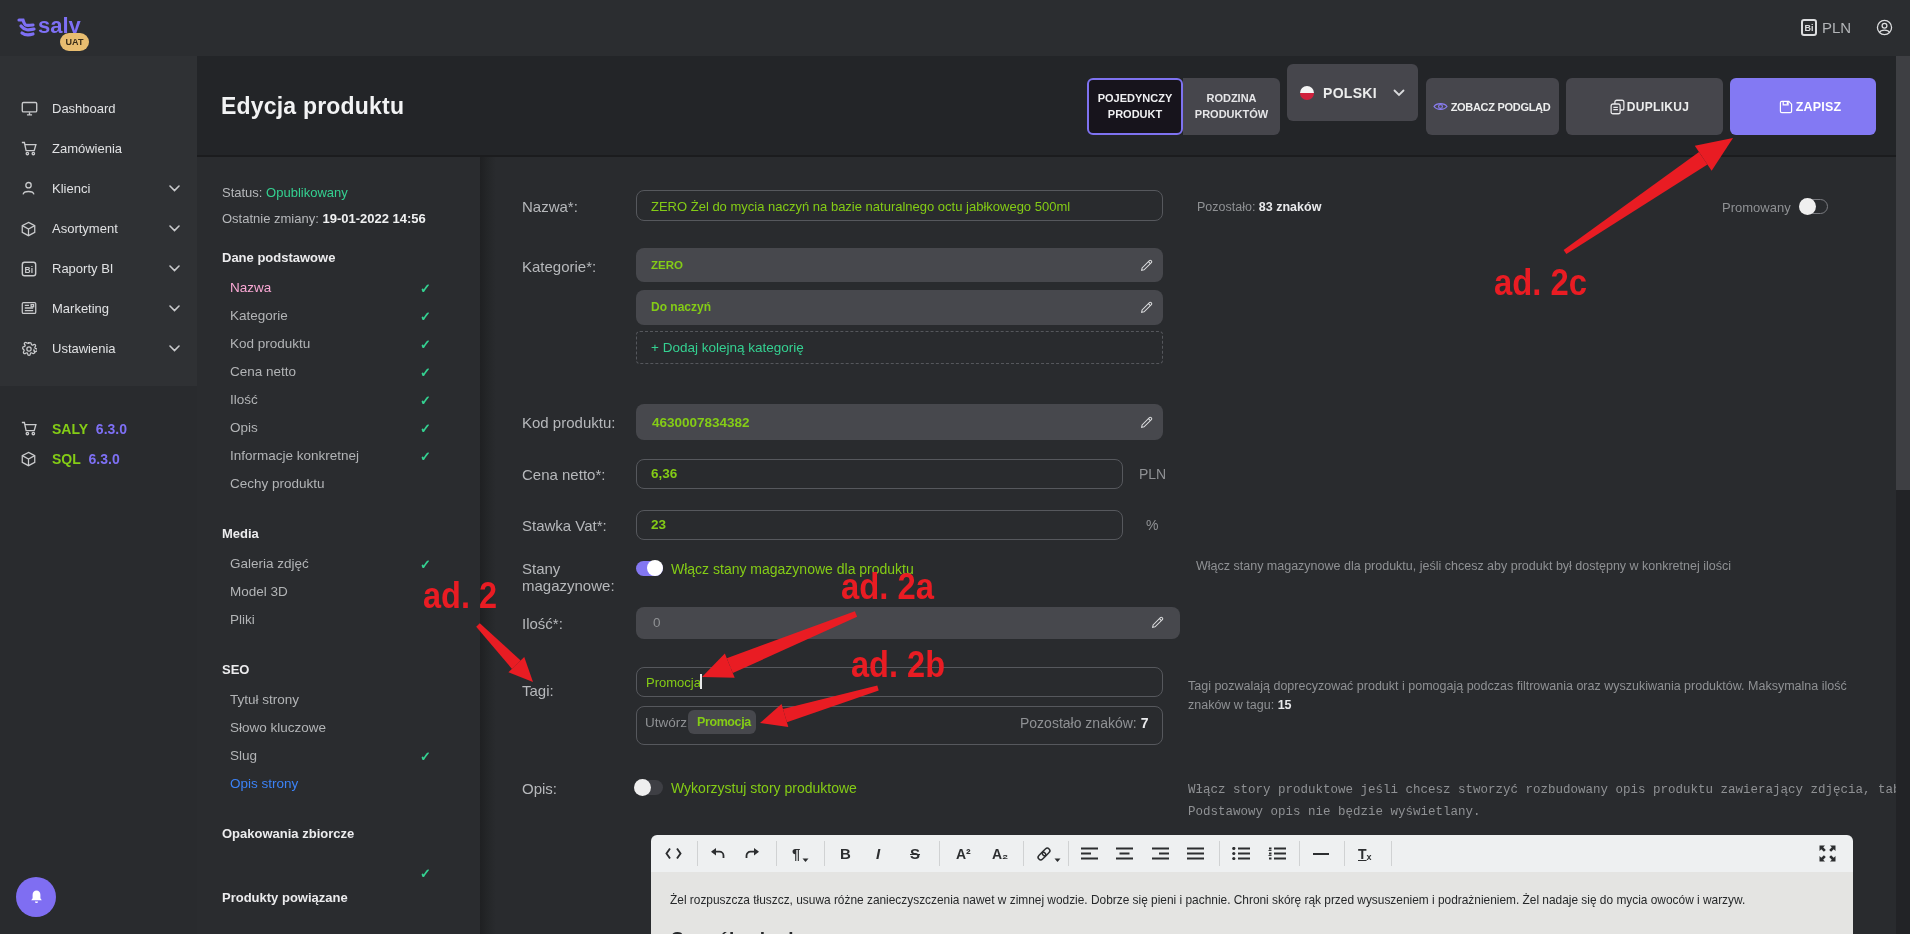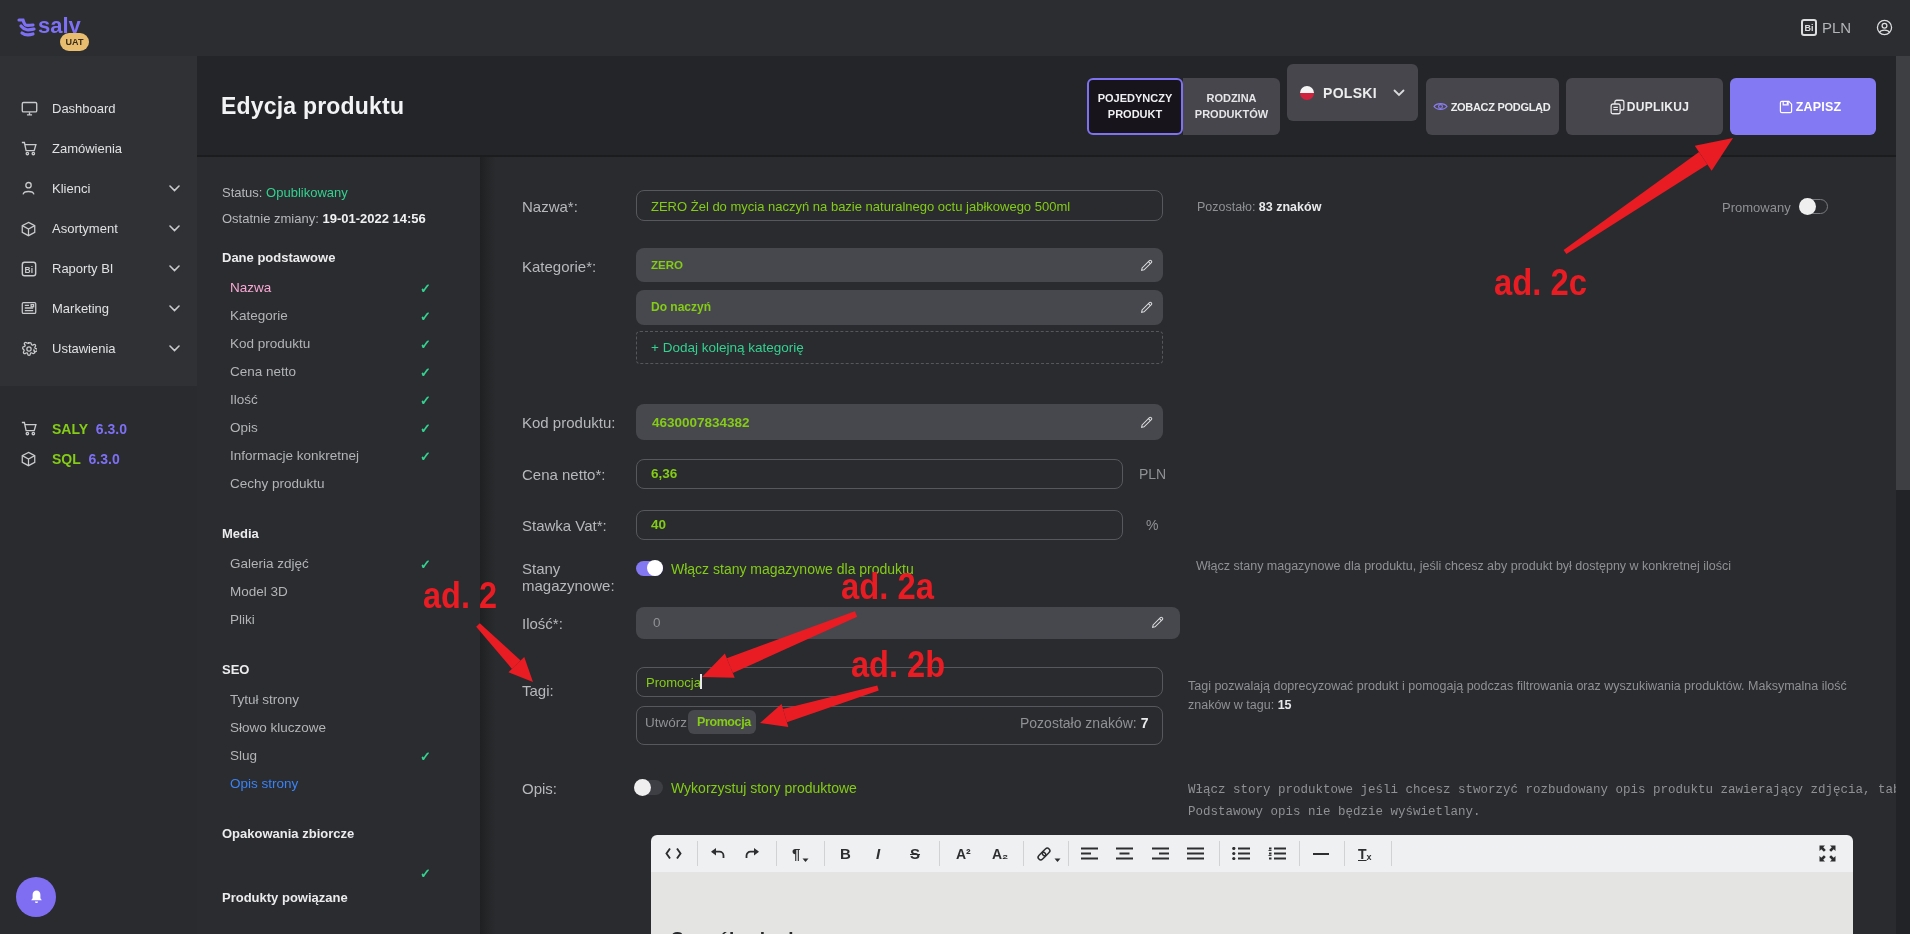--- a/index.html
+++ b/index.html
@@ -276,21 +276,21 @@
         <path d="M2 14 L2.6 11 L11.6 2 a1.4 1.4 0 0 1 2 0 l0.4 0.4 a1.4 1.4 0 0 1 0 2 L5 13.4 Z"></path>
         <path d="M10.4 3.2 l2.4 2.4"></path>
       </svg>
     </div>
     <div class="abs lbl" style="left:522px;top:466px;">Cena netto*:</div>
     <div class="abs oinp" style="left:636px;top:459px;width:487px;height:30px;"></div>
     <div class="abs bold white" style="left:651px;top:466px;font-size:13.5px;">6,36</div>
     <div class="abs dim" style="left:1139px;top:466px;">PLN</div>
     <div class="abs lbl" style="left:522px;top:517px;">Stawka Vat*:</div>
     <div class="abs oinp" style="left:636px;top:510px;width:487px;height:30px;"></div>
-    <div class="abs bold white" style="left:651px;top:517px;font-size:13.5px;">40</div>
+    <div class="abs bold white" style="left:651px;top:517px;font-size:13.5px;">23</div>
     <div class="abs dim" style="left:1146px;top:517px;">%</div>
     <div class="abs lbl" style="left:522px;top:560px;">Stany<br>magazynowe:</div>
     <div class="abs" style="left:636px;top:561px;width:27px;height:15px;border-radius:8px;background:#8377f2;"></div>
     <div class="abs" style="left:647px;top:560px;width:16px;height:16px;border-radius:50%;background:#ffffff;"></div>
     <div class="abs white" style="left:671px;top:561px;font-size:14px;">Włącz stany magazynowe dla produktu</div>
     <div class="abs" style="left:1196px;top:559px;font-size:12.5px;color:#8f9194;">Włącz stany magazynowe dla produktu, jeśli chcesz aby produkt był dostępny w konkretnej ilości</div>
     <div class="abs lbl" style="left:522px;top:615px;">Ilość*:</div>
     <div class="abs finp" style="left:636px;top:607px;width:544px;height:32px;"></div>
     <div class="abs" style="left:653px;top:615px;font-size:13.5px;color:#8f9194;">0</div>
     <div class="abs" style="left:1151px;top:616px;">
@@ -424,20 +424,21 @@
         <div style="position:absolute;left:740px;top:6px;width:1px;height:25px;background:#d0d2d3;"></div>
         <div style="position:absolute;left:1168px;top:0;height:37px;display:flex;align-items:center;">
           <svg width="17" height="17" viewBox="0 0 17 17" fill="#2c2e30">
             <path d="M0.5 0.5 L6 0.5 L4.2 2.3 L6.8 4.9 L4.9 6.8 L2.3 4.2 L0.5 6 Z"></path>
             <path d="M16.5 0.5 L11 0.5 L12.8 2.3 L10.2 4.9 L12.1 6.8 L14.7 4.2 L16.5 6 Z"></path>
             <path d="M0.5 16.5 L6 16.5 L4.2 14.7 L6.8 12.1 L4.9 10.2 L2.3 12.8 L0.5 11 Z"></path>
             <path d="M16.5 16.5 L11 16.5 L12.8 14.7 L10.2 12.1 L12.1 10.2 L14.7 12.8 L16.5 11 Z"></path>
           </svg>
         </div>
       </div>
+        <div style="position:absolute;left:19px;top:58px;font-size:11.9px;color:#26282a;">Żel rozpuszcza tłuszcz, usuwa różne zanieczyszczenia nawet w zimnej wodzie. Dobrze się pieni i pachnie. Chroni skórę rąk przed wysuszeniem i podrażnieniem. Żel nadaje się do mycia owoców i warzyw.</div>
         <div style="position:absolute;left:20px;top:93px;font-size:19px;font-weight:bold;color:#26282a;">Sposób użycia</div>
       </div>
     <div class="abs" style="left:1896px;top:56px;width:14px;height:878px;background:#222326;"></div>
     <div class="abs" style="left:1896px;top:56px;width:14px;height:434px;background:#3e3f43;"></div>
   </div>
 
 <svg class="abs" style="left:0;top:0;" width="1910" height="934" viewBox="0 0 1910 934" id="annot">
     <polygon points="1566.403753545843,254.0686894359794 1707.4221327594262,164.4201193680797 1698.9996114843673,152.00798275220333 1563.596246454157,249.9313105640206" fill="#e91c23"></polygon>
     <polygon points="1733,138 1711.6333933969556,170.62618767601788 1694.7883508468378,145.80191444426515" fill="#e91c23"></polygon>
     <polygon points="476.2009525950688,626.7359229345827 512.0174260561708,668.8953599556592 520.6528535998406,660.562929869662 479.7990474049312,623.2640770654173" fill="#e91c23"></polygon>

